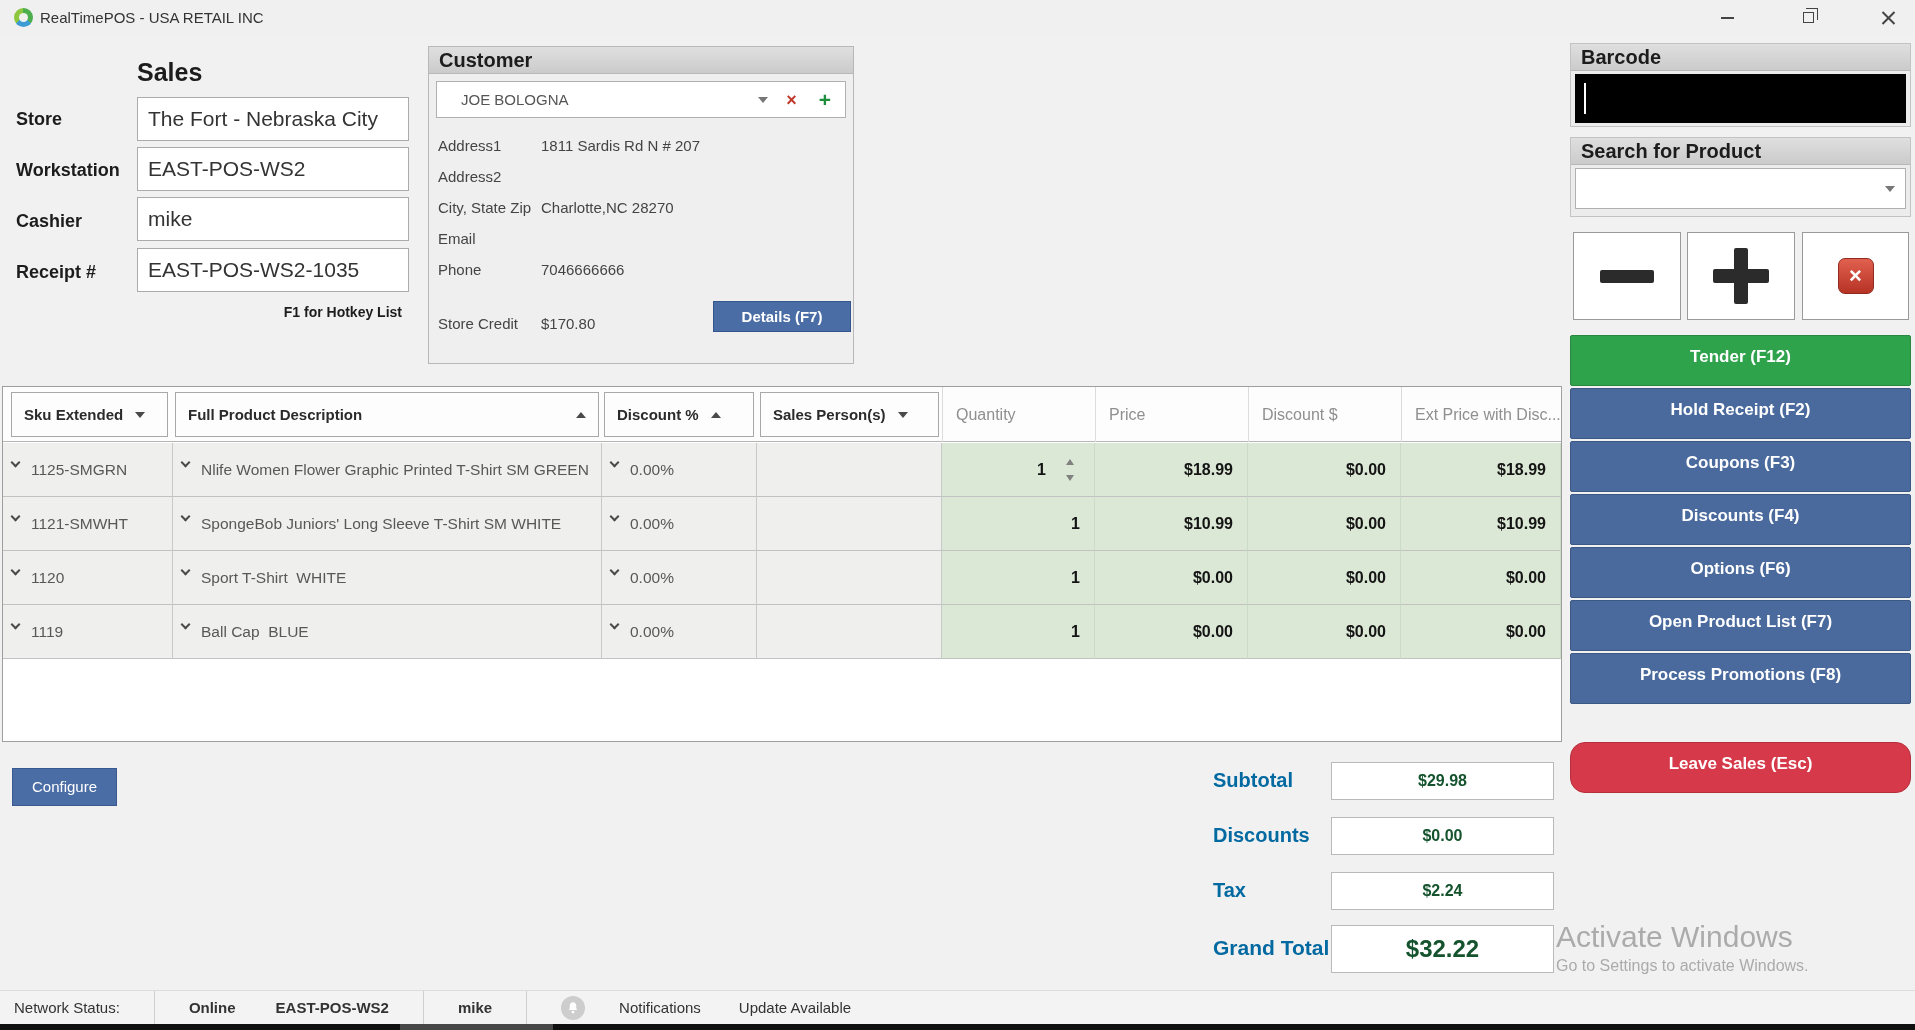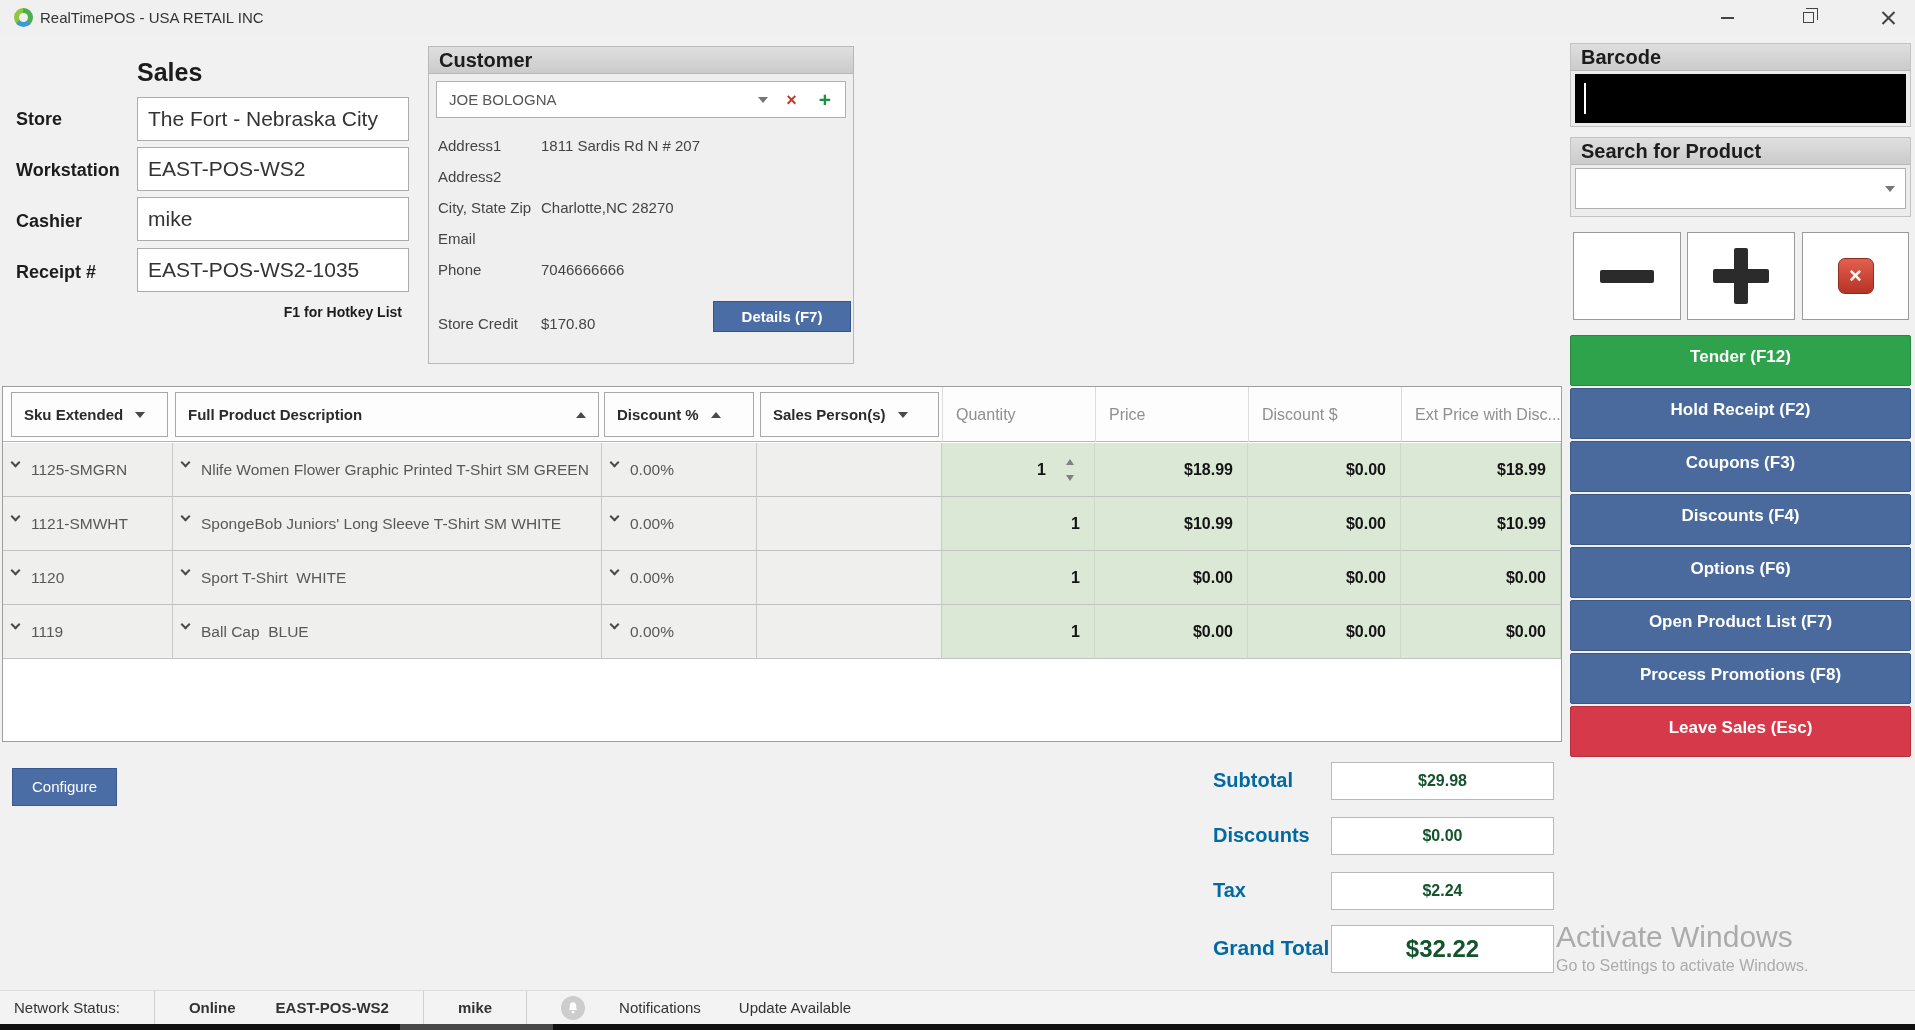--- a/index.html
+++ b/index.html
@@ -23,21 +23,21 @@
   
   .sales-heading { position:absolute; left:137px; top:58px; font-size:25px; font-weight:bold; color:#1c1c1c; }
   .field-label { position:absolute; left:16px; font-size:18px; font-weight:bold; color:#1c1c1c; }
   .field-box { position:absolute; left:137px; width:272px; height:44px; background:#fff; border:1px solid #ababab; font-size:21px; color:#333; line-height:42px; padding-left:10px; }
   .hotkey-hint { position:absolute; left:137px; top:304px; width:265px; text-align:right; font-size:14px; font-weight:bold; color:#1c1c1c; }
 
   
   .customer-panel { position:absolute; left:428px; top:46px; width:426px; height:318px; background:#efefef; border:1px solid #b8b8b8; }
   .panel-band { height:27px; background:linear-gradient(#dfdfdf,#cbcbcb); border-bottom:1px solid #b8b8b8; font-size:20px; font-weight:bold; color:#1c1c1c; line-height:26px; padding-left:10px; }
   .cust-combo { position:absolute; left:7px; top:34px; width:410px; height:37px; background:#fff; border:1px solid #b0b0b0; display:flex; align-items:center; }
-  .cust-combo .name { font-size:15px; color:#555; padding-left:12px; flex:1; }
+  .cust-combo .name { font-size:15px; color:#555; padding-left:24px; flex:1; }
   .caret-down { width:0; height:0; border-left:5px solid transparent; border-right:5px solid transparent; border-top:6px solid #777; }
   .combo-x { color:#c0392b; font-weight:bold; font-size:18px; margin:0 22px 0 18px; line-height:1; }
   .combo-plus { color:#1e8e3e; font-weight:bold; font-size:21px; margin-right:14px; line-height:1; }
   .cust-row { position:absolute; left:9px; font-size:15px; color:#444; }
   .cust-row .lbl { display:inline-block; width:103px; }
   .credit-row { position:absolute; left:9px; top:268px; font-size:15px; color:#444; }
   .credit-row .lbl { display:inline-block; width:103px; }
   .details-btn { position:absolute; left:284px; top:254px; width:138px; height:31px; background:#4a6da5; border:1px solid #35568c; color:#fff; font-size:15px; font-weight:bold; text-align:center; line-height:29px; }
 
   
@@ -175,21 +175,21 @@
       <span class="glyph-del">×</span>
     </div>
 
   <div class="action-btn btn-green" style="top:335px;">Tender (F12)</div>
   <div class="action-btn btn-blue" style="top:388px;">Hold Receipt (F2)</div>
   <div class="action-btn btn-blue" style="top:441px;">Coupons (F3)</div>
   <div class="action-btn btn-blue" style="top:494px;">Discounts (F4)</div>
   <div class="action-btn btn-blue" style="top:547px;">Options (F6)</div>
   <div class="action-btn btn-blue" style="top:600px;">Open Product List (F7)</div>
   <div class="action-btn btn-blue" style="top:653px;">Process Promotions (F8)</div>
-  <div class="action-btn btn-red" style="top:706px;">Leave Sales (Esc)</div>
+  <div class="action-btn btn-red" style="top:742px;border-radius:15px;">Leave Sales (Esc)</div>
 
   <div class="grid">
     <div class="grid-header">
       <div class="hdr-box" style="left:8px; width:157px;">
           <span>Sku Extended</span>
           <span class="sort-down"></span>
         </div>
       <div class="hdr-box" style="left:172px; width:424px;">
           <span>Full Product Description</span>
           <span class="spacer"></span>

